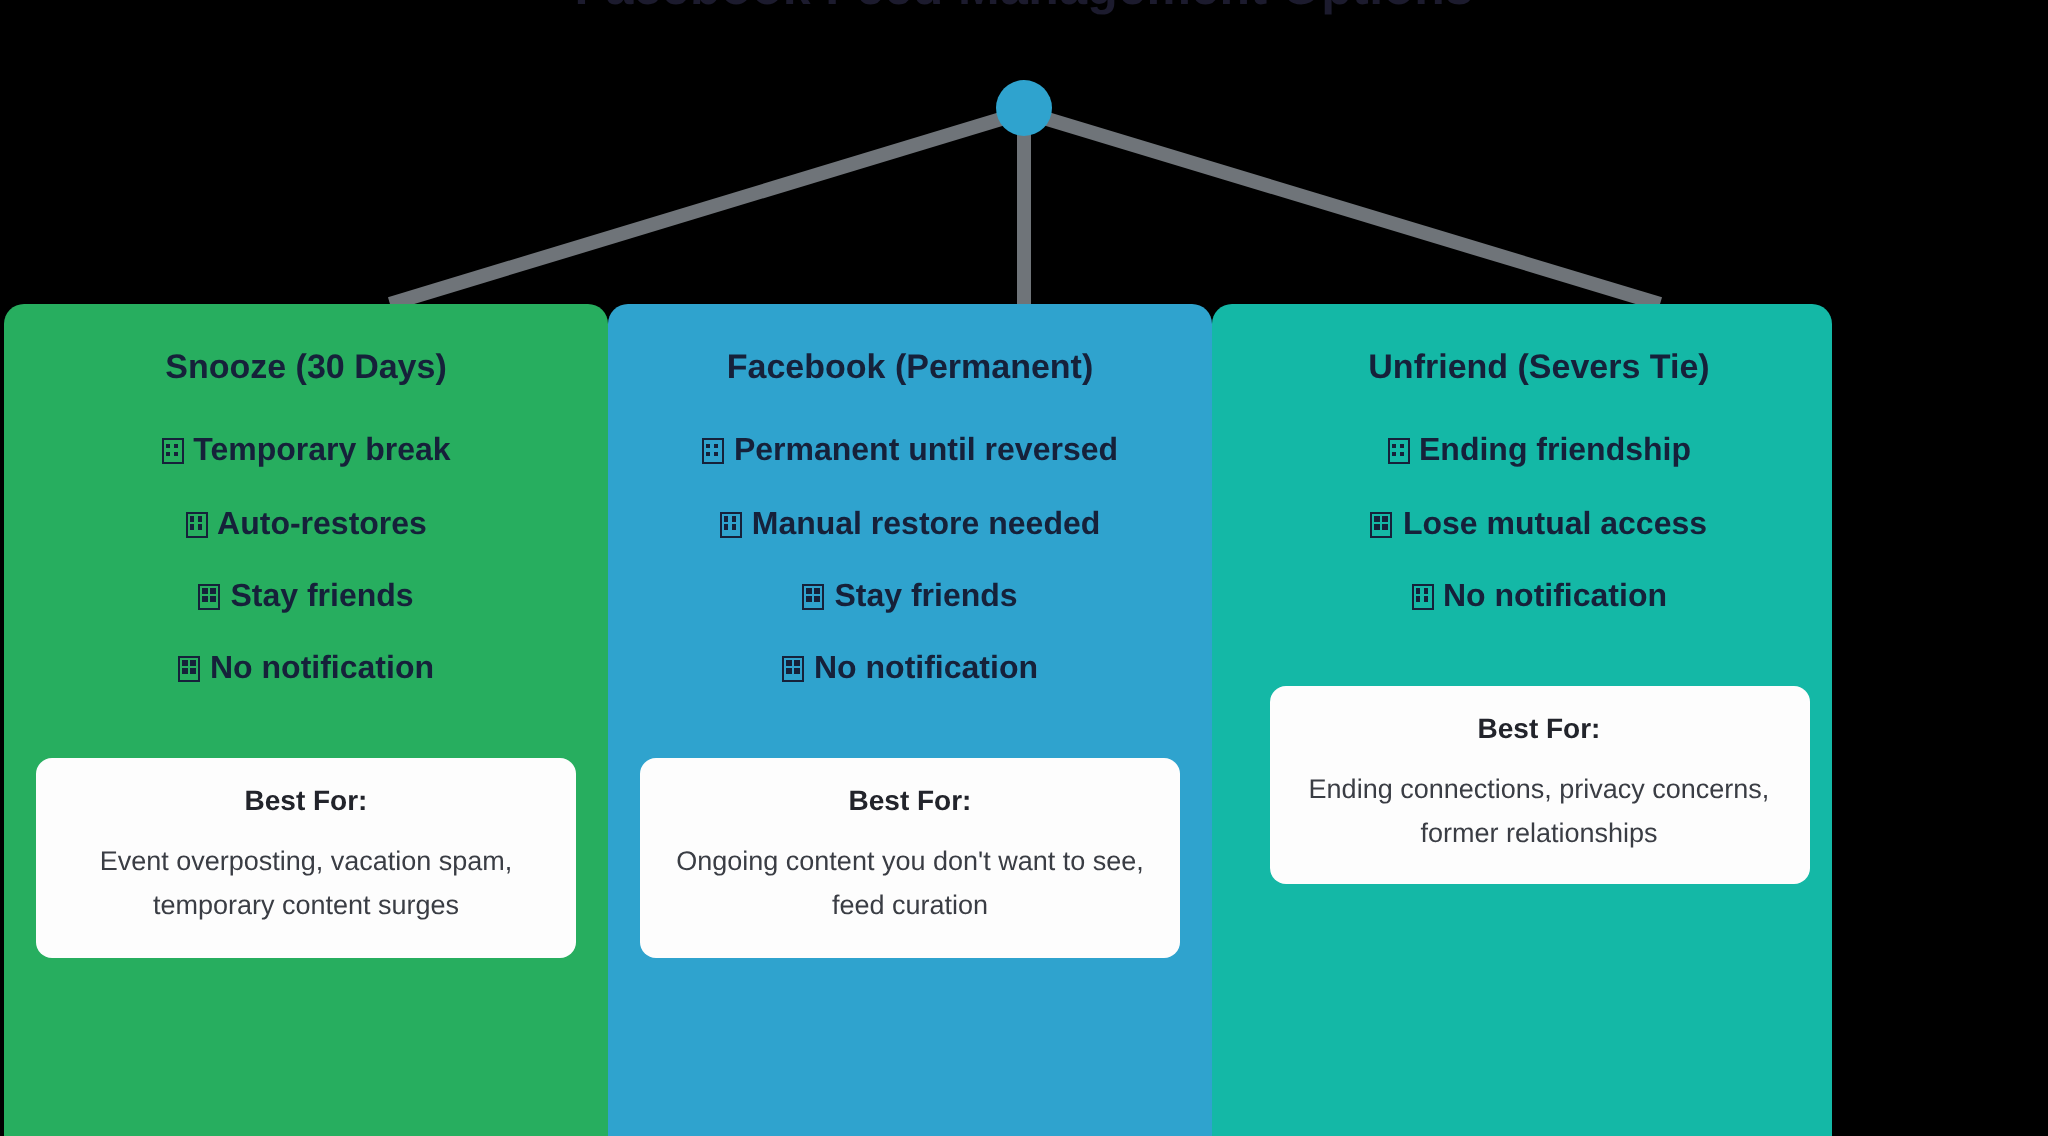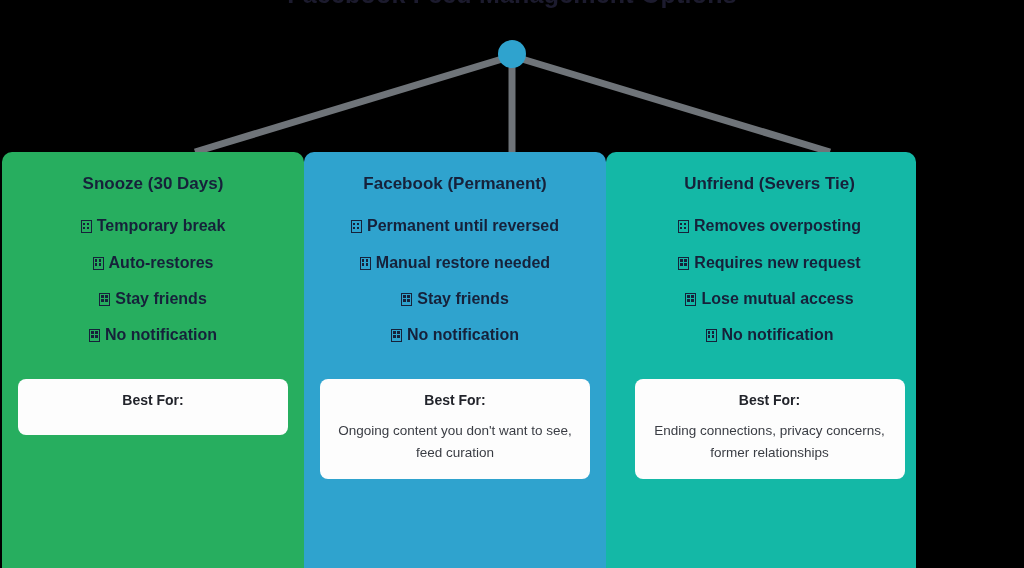--- a/index.html
+++ b/index.html
@@ -185,20 +185,21 @@
         </li>
         <li class="feature-item">
           <span class="tofu"></span><span>Stay friends</span>
         </li>
         <li class="feature-item">
           <span class="tofu"></span><span>No notification</span>
         </li>
       </ul>
       <div class="best-for-box">
         <div class="best-for-label">Best For:</div>
+        <div class="best-for-text">Event overposting, vacation spam, temporary content surges</div>
       </div>
     </div>
 
     <div class="card card-unfollow">
       <div class="card-title">Facebook (Permanent)</div>
       <ul class="feature-list">
         <li class="feature-item">
           <span class="tofu"></span><span>Permanent until reversed</span>
         </li>
         <li class="feature-item">
@@ -214,24 +215,21 @@
       <div class="best-for-box">
         <div class="best-for-label">Best For:</div>
         <div class="best-for-text">Ongoing content you don't want to see, feed curation</div>
       </div>
     </div>
 
     <div class="card card-unfriend">
       <div class="card-title">Unfriend (Severs Tie)</div>
       <ul class="feature-list">
         <li class="feature-item">
-          <span class="tofu"></span><span>Removes overposting</span>
-        </li>
-        <li class="feature-item">
-          <span class="tofu"></span><span>Requires new request</span>
+          <span class="tofu"></span><span>Ending friendship</span>
         </li>
         <li class="feature-item">
           <span class="tofu"></span><span>Lose mutual access</span>
         </li>
         <li class="feature-item">
           <span class="tofu"></span><span>No notification</span>
         </li>
       </ul>
       <div class="best-for-box">
         <div class="best-for-label">Best For:</div>

